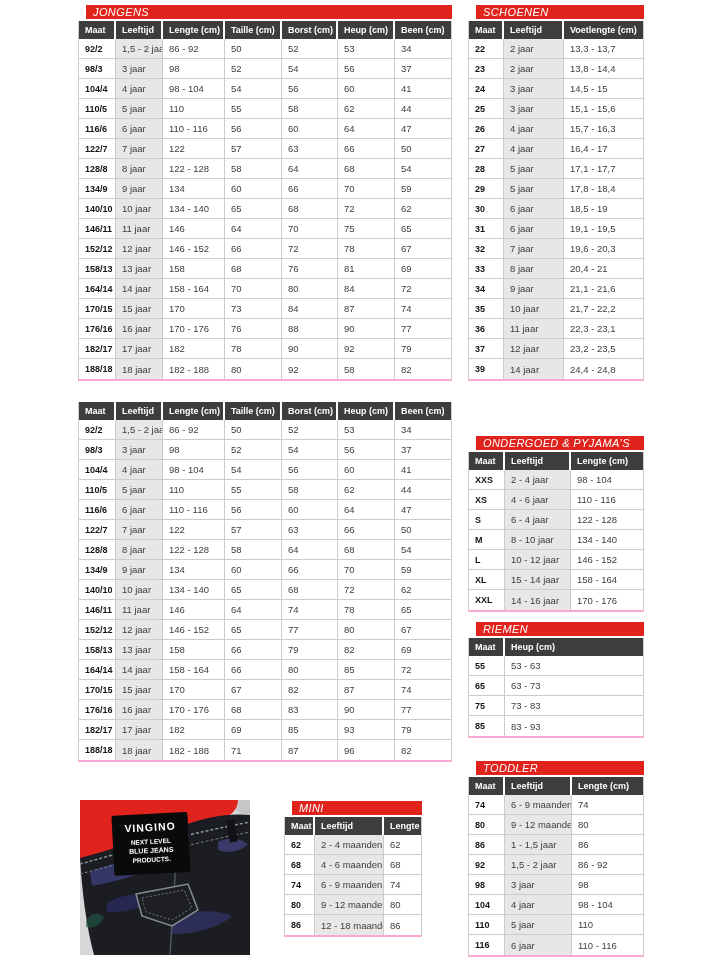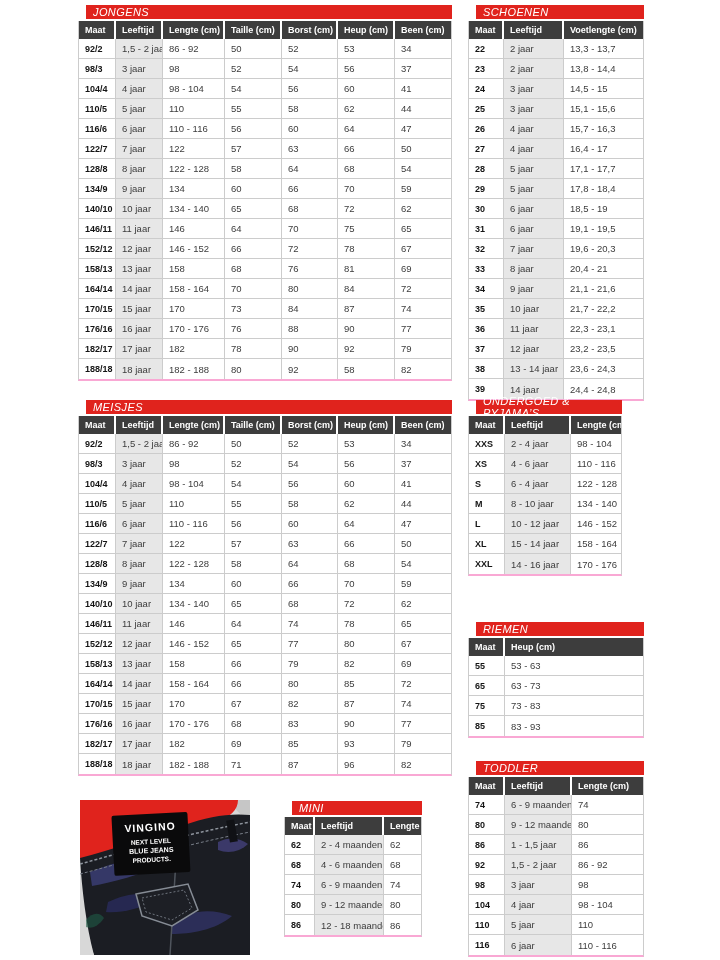--- a/index.html
+++ b/index.html
@@ -30,21 +30,21 @@
   .td.c0 { font-weight:bold; font-size:9px; color:#141414; }
   .td.shade { background:#e7e7e7; }
 
   #t-jongens { left:78px; top:5px;   width:374px; }
   #t-meisjes { left:78px; top:400px; width:374px; }
   #t-jongens .thead, #t-jongens .tr,
   #t-meisjes .thead, #t-meisjes .tr { grid-template-columns:37px 47px 62px 57px 56px 57px 1fr; }
 
   #t-schoenen  { left:468px; top:5px;   width:176px;border-radius:8px; }
   #t-schoenen .thead, #t-schoenen .tr { grid-template-columns:35px 60px 1fr; }
-  #t-ondergoed { left:468px; top:400px; width:154px; }
+  #t-ondergoed { left:468px; top:436px; width:176px; }
   #t-ondergoed .thead, #t-ondergoed .tr { grid-template-columns:36px 66px 1fr; }
   #t-riemen    { left:468px; top:622px; width:176px; }
   #t-riemen .thead, #t-riemen .tr { grid-template-columns:36px 1fr; }
   #t-toddler   { left:468px; top:761px; width:176px;border-radius:8px; }
   #t-toddler .thead, #t-toddler .tr { grid-template-columns:36px 67px 1fr; }
   #t-mini      { left:284px; top:801px; width:138px; }
   #t-mini .thead, #t-mini .tr { grid-template-columns:30px 69px 1fr; }
 
   .photo { position:absolute; left:80px; top:800px; width:170px; height:155px; }
   .photo svg { display:block; }
@@ -218,21 +218,20 @@
             <div class="td">80</div>
             <div class="td">92</div>
             <div class="td">58</div>
             <div class="td">82</div>
           </div>
         </div>
     </div>
   </div>
 
   <div class="sizetable" id="t-meisjes">
-    <div class="title">MEISJES</div>
     <div class="frame">
       <div class="thead">
           <div class="th">Maat</div>
           <div class="th">Leeftijd</div>
           <div class="th">Lengte (cm)</div>
           <div class="th">Taille (cm)</div>
           <div class="th">Borst (cm)</div>
           <div class="th">Heup (cm)</div>
           <div class="th">Been (cm)</div>
         </div>
@@ -477,25 +476,20 @@
             <div class="td c0">36</div>
             <div class="td shade">11 jaar</div>
             <div class="td">22,3 - 23,1</div>
           </div>
           <div class="tr">
             <div class="td c0">37</div>
             <div class="td shade">12 jaar</div>
             <div class="td">23,2 - 23,5</div>
           </div>
           <div class="tr">
-            <div class="td c0">38</div>
-            <div class="td shade">13 - 14 jaar</div>
-            <div class="td">23,6 - 24,3</div>
-          </div>
-          <div class="tr">
             <div class="td c0">39</div>
             <div class="td shade">14 jaar</div>
             <div class="td">24,4 - 24,8</div>
           </div>
         </div>
     </div>
   </div>
 
   <div class="sizetable" id="t-ondergoed">
     <div class="title">ONDERGOED &amp; PYJAMA’S</div>

